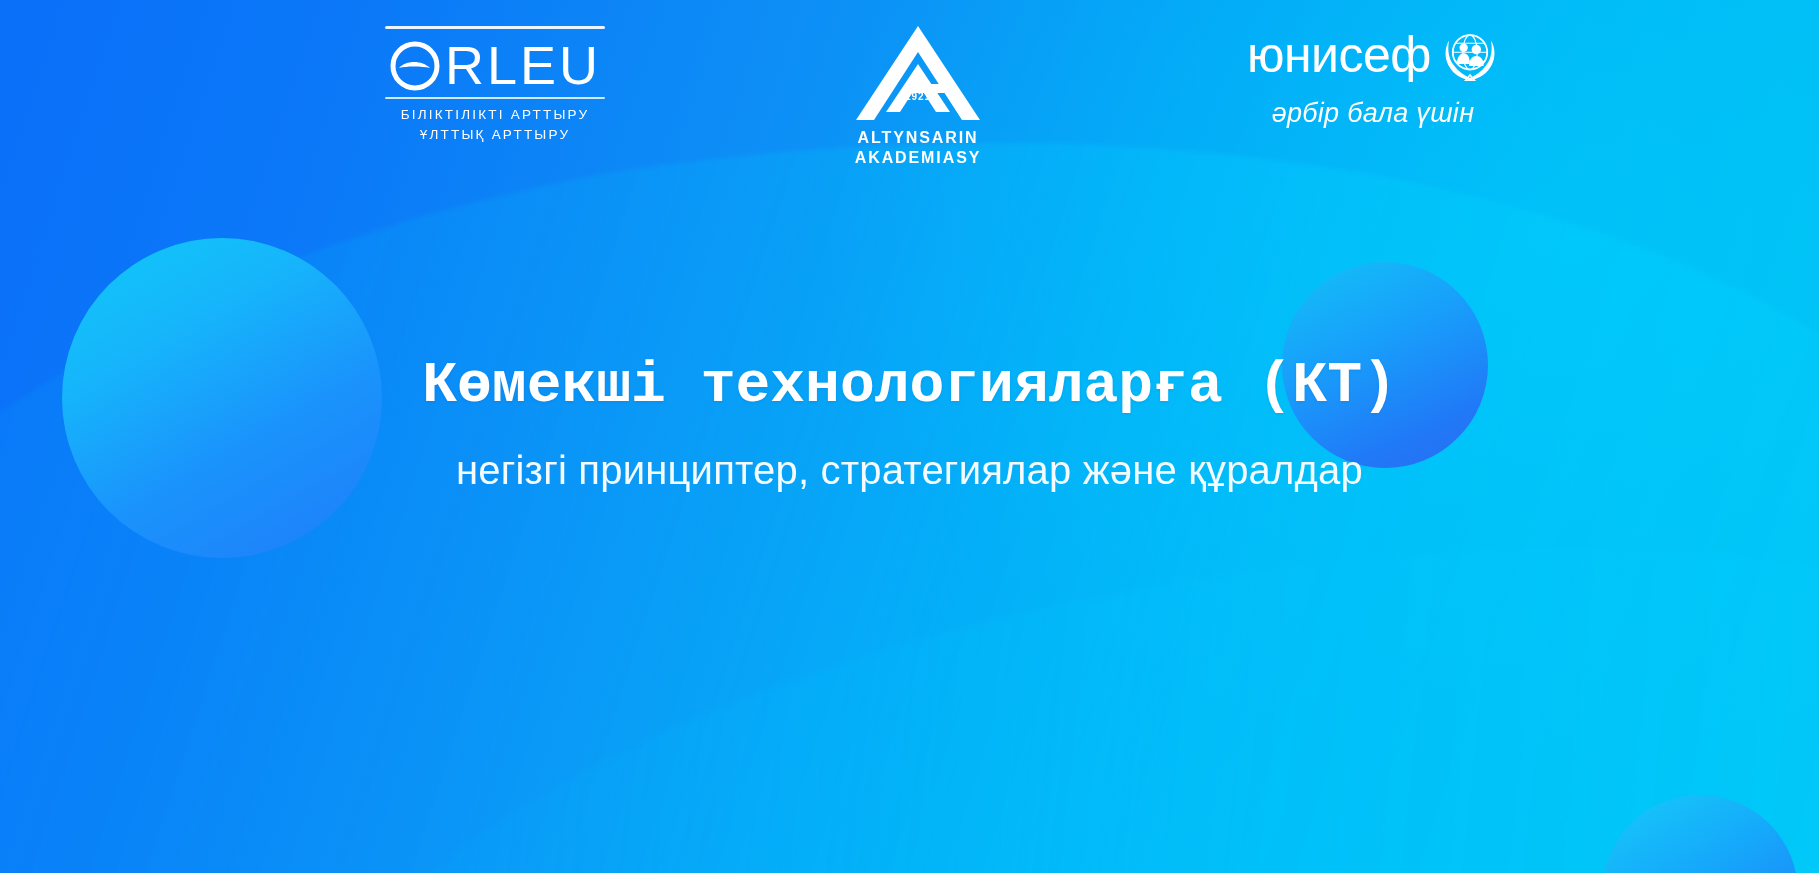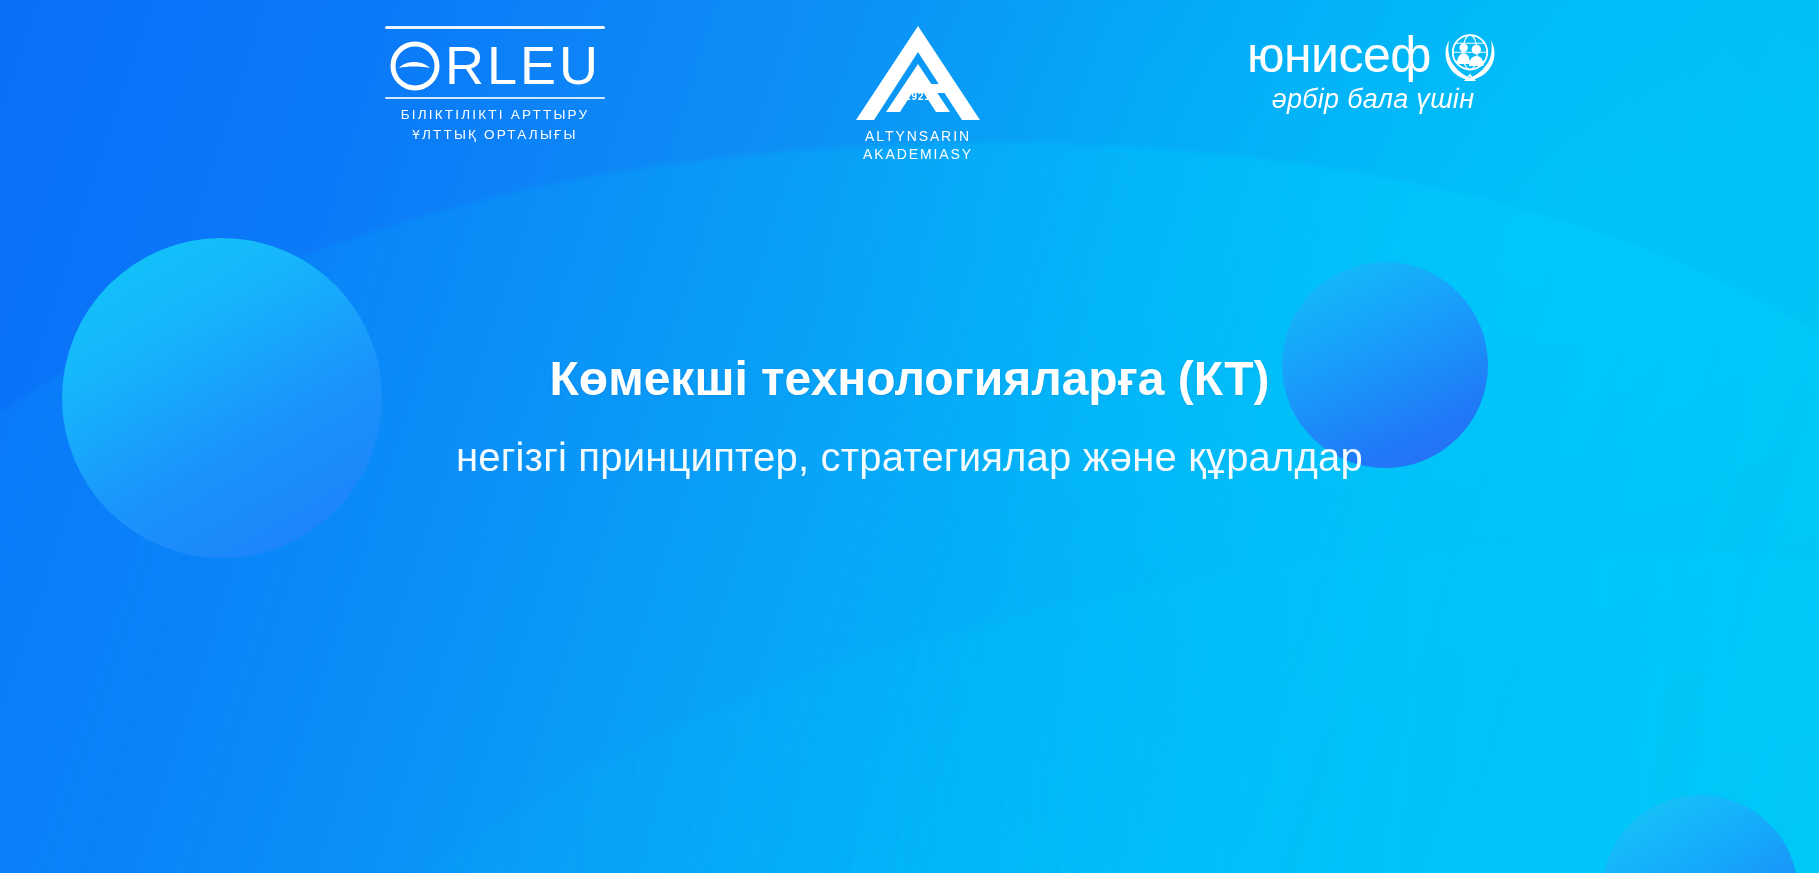--- a/index.html
+++ b/index.html
@@ -175,22 +175,22 @@
   }
   .altyn-year {
     position: absolute;
     left: 0; right: 0;
     bottom: 20px;
     font-size: 10px;
     letter-spacing: 1px;
     font-weight: 700;
   }
   .altyn-name {
-    font-size: 14px;
-    font-weight: 400;
+    font-size: 16px;
+    font-weight: 700;
     letter-spacing: 1.9px;
     line-height: 1.28;
   }
 
   
   .logo-unicef {
     left: 1228px;
     top: 26px;
     width: 290px;
   }
@@ -201,43 +201,45 @@
     gap: 10px;
   }
   .unicef-word {
     font-size: 50px;
     font-weight: 400;
     letter-spacing: -0.5px;
     line-height: 1;
   }
   .unicef-emblem { width: 58px; height: 58px; flex: 0 0 auto; }
   .unicef-tag {
+    margin-top: 14px;
     font-size: 27px;
     font-style: italic;
     font-weight: 400;
     letter-spacing: 0.3px;
     color: #ffffff;
   }
 
   
   .headline {
     position: absolute;
     left: 0;
     top: 348px;
     width: 100%;
     text-align: center;
     color: #ffffff;
   }
   .headline h1 {
     margin: 0;
-    font-size: 48px;
+    font-size: 58px;
     font-weight: 700;
     line-height: 1.30;
     letter-spacing: 0px;
     text-shadow: 0 1px 3px rgba(0,60,140,0.12);
+    font-family: Liberation Mono, monospace;
   }
   .headline .sub {
     margin-top: 22px;
     font-size: 40px;
     font-weight: 400;
     line-height: 1.25;
     letter-spacing: 0.2px;
     color: #f4fbff;
   }
 </style>
@@ -262,21 +264,21 @@
       <div class="orleu-word">
         <svg width="52" height="56" viewBox="0 0 52 56">
           <circle cx="26" cy="29" r="22" fill="none" stroke="#ffffff" stroke-width="5"></circle>
           <path d="M10 31 C17 23, 33 23, 41 31 C33 29, 17 29, 10 31 Z" fill="#ffffff"></path>
         </svg>
         <span class="txt">RLEU</span>
       </div>
       <div class="orleu-rule bottom"></div>
       <div class="orleu-sub">
         <div>БІЛІКТІЛІКТІ АРТТЫРУ</div>
-        <div>ҰЛТТЫҚ ОРТАЛЫҒЫ</div>
+        <div>ҰЛТТЫҚ АРТТЫРУ</div>
       </div>
     </div>
 
     <div class="logo logo-altyn">
       <div class="altyn-mark">
         <svg width="128" height="98" viewBox="0 0 128 98">
 
           <path d="M64 2 L126 96 L108 96 L64 28 L20 96 L2 96 Z" fill="#ffffff"></path>
 
           <path d="M64 40 L96 88 L82 88 L64 60 L46 88 L32 88 Z" fill="#ffffff"></path>

